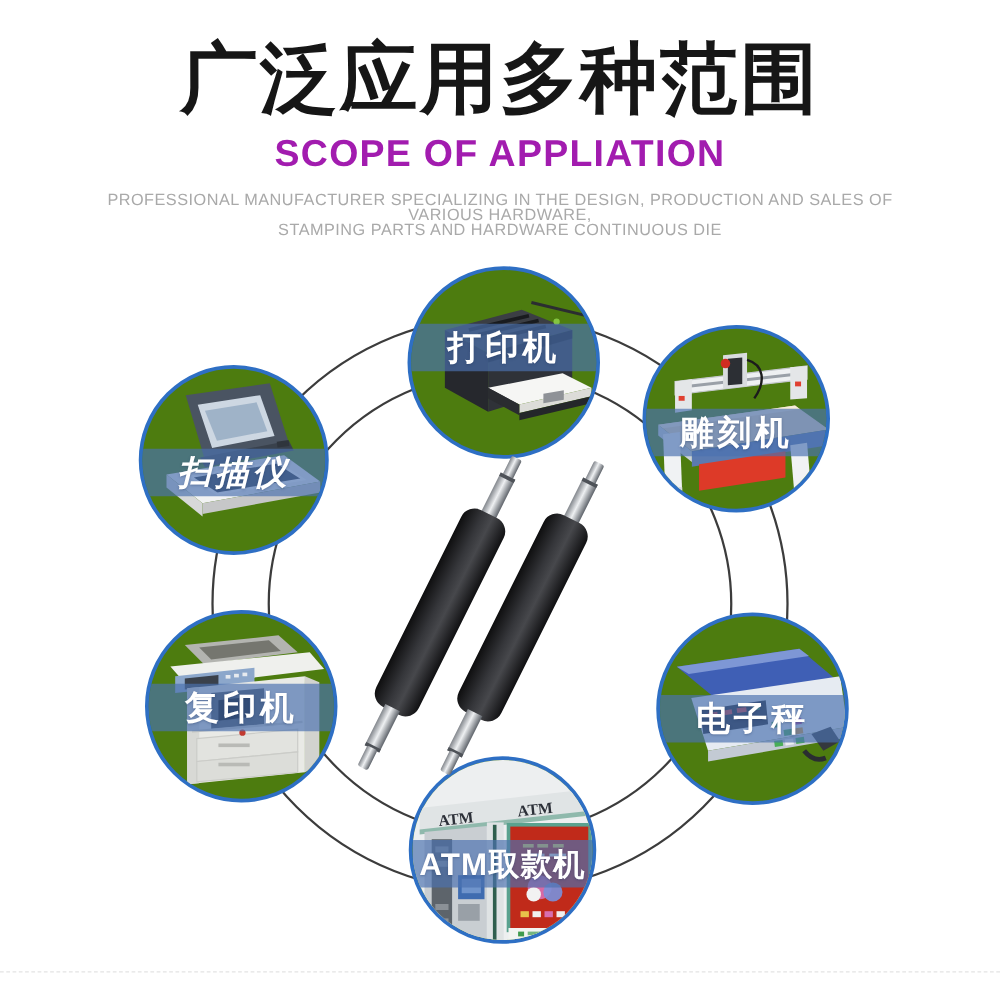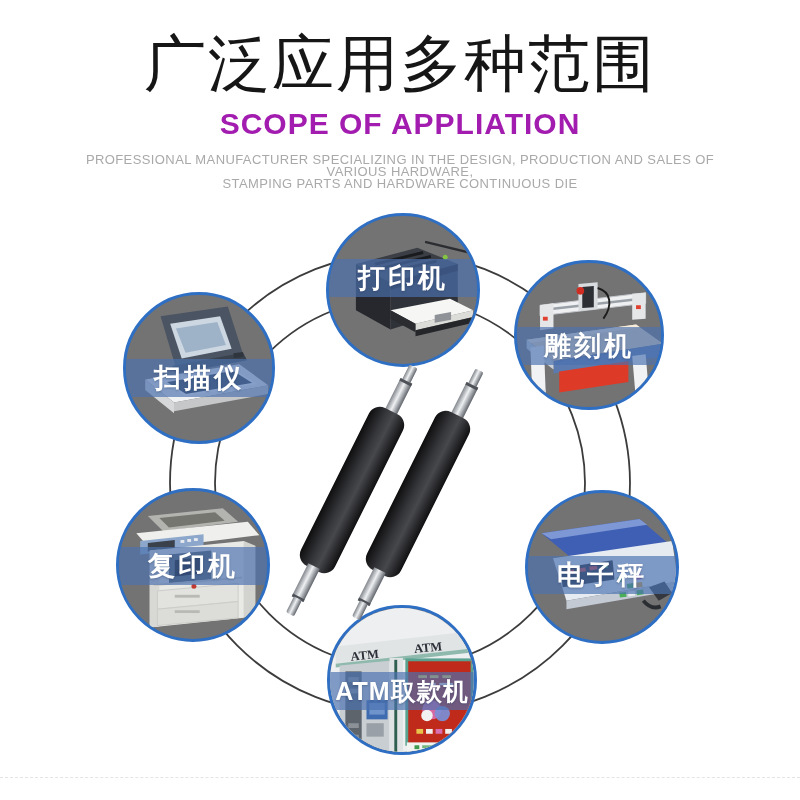--- a/index.html
+++ b/index.html
@@ -4,41 +4,41 @@
 <style>
   html,body{margin:0;padding:0;background:#fff;}
   .canvas{
     position:relative;width:800px;height:800px;margin:0 auto;
     background:#ffffff;overflow:hidden;
     font-family:"Liberation Sans","DejaVu Sans",sans-serif;
   }
   
   .header{position:absolute;top:0;left:0;width:100%;text-align:center;}
   .title{
-    margin:28px 0 0 0;font-size:62px;line-height:1.15;font-weight:400;
+    margin:28px 0 0 0;font-size:62px;line-height:1.15;font-weight:700;
     color:#161616;letter-spacing:2px;
   }
   .subtitle{
     margin-top:8px;font-size:30px;font-weight:600;color:#a21caf;letter-spacing:1px;
   }
   .tagline{
     margin:13px auto 0 auto;width:640px;font-size:13px;line-height:12px;
     color:#a9a9a9;letter-spacing:.4px;font-weight:400;
   }
   
   .ring{position:absolute;left:0;top:0;width:800px;height:800px;}
   .ring circle{fill:none;stroke:#3c3c3c;stroke-width:1.8px;}
   
   .app-circle{
-    position:absolute;border-radius:50%;background:#737373;
+    position:absolute;border-radius:50%;background:#4d7c0f;
     border:3px solid #2e6fc4;overflow:hidden;box-sizing:border-box;
   }
   .app-circle svg.illus{position:absolute;left:0;top:0;width:100%;height:100%;}
   .c-printer {left:326px;top:213px;width:154px;height:154px;}
-  .c-scanner {left:123px;top:292px;width:152px;height:152px;}
+  .c-scanner {left:111px;top:292px;width:152px;height:152px;font-style:italic;}
   .c-engraver{left:514px;top:260px;width:150px;height:150px;}
   .c-copier  {left:116px;top:488px;width:154px;height:154px;}
   .c-scale   {left:525px;top:490px;width:154px;height:154px;}
   .c-atm     {left:327px;top:605px;width:150px;height:150px;}
   .band{
     position:absolute;left:-6px;right:-6px;height:38px;
     background:rgba(75,113,176,.68);
     display:flex;align-items:center;justify-content:center;
     color:#ffffff;font-size:27px;font-weight:bold;letter-spacing:3px;
     text-shadow:0 1px 2px rgba(30,50,90,.35);white-space:nowrap;

